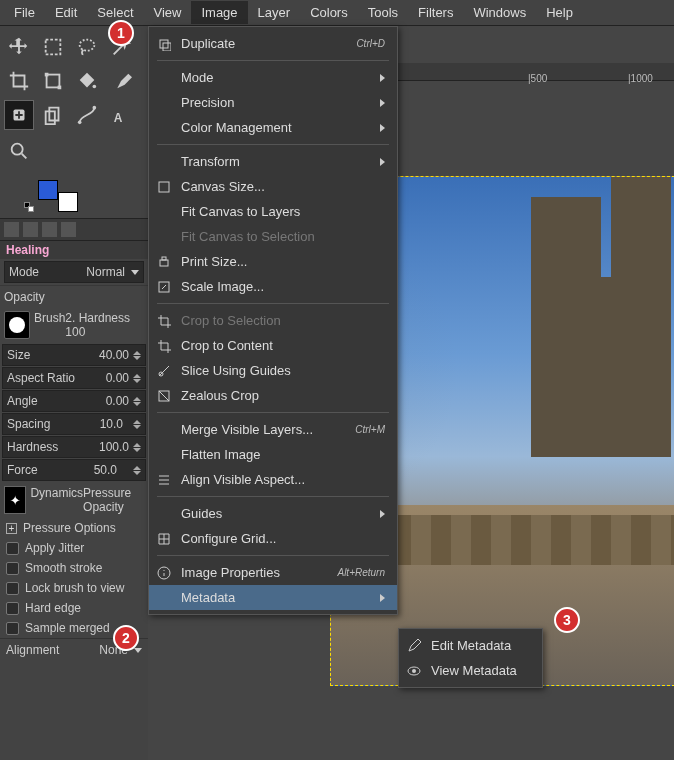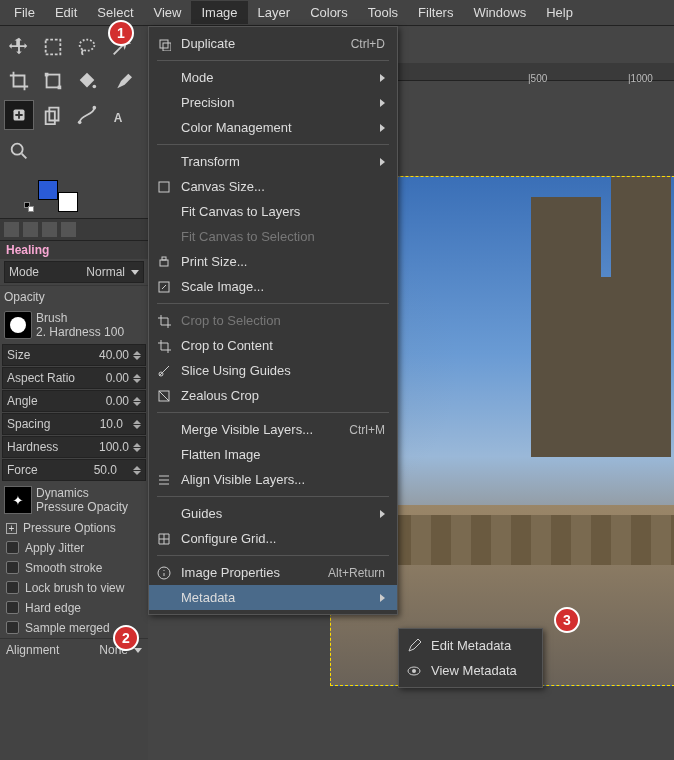--- a/index.html
+++ b/index.html
@@ -31,49 +31,49 @@
 .opt-title { background:#3a3a3a; padding:2px 6px; font-weight:bold; color:#f9a8d4; font-size:12px; }
 .opt-row { display:flex; align-items:center; padding:2px 4px; background:#434343; border-top:1px solid #383838; height:22px; }
 .opt-label { color:#ccc; font-size:12px; }
 .opt-val { color:#ccc; font-size:12px; }
 .opt-mode { position:relative; background:#2c2c2c; border:1px solid #222; display:flex; align-items:center; justify-content:space-between; padding:0 4px; margin:2px 4px; height:22px; }
 .chev { width:0; height:0; border-left:4px solid transparent; border-right:4px solid transparent; border-top:5px solid #ccc; }
 
 .brush-row { display:flex; align-items:center; padding:4px; gap:4px; }
 .brush-preview { width:28px; height:28px; background:#000; border:1px solid #666; border-radius:2px; display:flex; align-items:center; justify-content:center; }
 .brush-preview .dot { width:16px; height:16px; border-radius:50%; background:#fff; }
-.brush-col { display:flex; flex-direction:column; }
+.brush-col { display:flex; flex-direction:row; }
 
 .slider-row { display:flex; align-items:center; justify-content:space-between; background:#2c2c2c; border:1px solid #222; margin:1px 2px; padding:0 4px; height:22px; }
 .slider-row .arws { display:flex; flex-direction:column; gap:0; }
 .arw-up { width:0;height:0;border-left:4px solid transparent;border-right:4px solid transparent;border-bottom:4px solid #aaa; }
 .arw-dn { width:0;height:0;border-left:4px solid transparent;border-right:4px solid transparent;border-top:4px solid #aaa; margin-top:1px;}
 
 .dyn-row { display:flex; align-items:center; padding:4px; gap:4px; }
 .dyn-preview { width:28px; height:28px; background:#000; border:1px solid #666; display:flex; align-items:center; justify-content:center; }
 
 .exp { display:flex; align-items:center; padding:3px 6px; gap:6px; }
 .plusbox { width:11px; height:11px; border:1px solid #aaa; color:#ddd; font-size:10px; line-height:9px; text-align:center; }
 
-.chk-row { display:flex; padding:3px 6px; gap:6px; }
+.chk-row { display:flex; align-items:center; padding:3px 6px; gap:6px; }
 .chkbox { width:13px; height:13px; border:1px solid #777; background:#2c2c2c; border-radius:2px; }
 
 .align-row { display:flex; align-items:center; justify-content:space-between; padding:4px 6px; border-top:1px solid #333; }
 
 #canvas-area { position:absolute; top:26px; left:148px; right:0; bottom:0; background:#454545; }
 #ruler-h { position:absolute; top:37px; left:60px; right:0; height:18px; background:#3a3a3a; border-bottom:1px solid #222; }
 .ruler-tick { position:absolute; top:10px; font-size:10px; color:#bbb; }
 #image-border { position:absolute; top:176px; left:330px; width:345px; height:510px; border:1px dashed #fd0; background:linear-gradient(to bottom,#3a6fb7 0%,#6a9bd4 35%,#9ab8d8 55%,#8a7458 80%,#6a6a6a 100%); overflow:hidden; }
 
 
 .menu { position:absolute; top:26px; left:148px; width:250px; background:#373737; border:1px solid #555; box-shadow:2px 2px 6px rgba(0,0,0,0.5); padding:4px 0; }
 .menu-item { display:flex; align-items:center; padding:5px 12px 5px 32px; color:#ddd; cursor:pointer; position:relative; height:25px; }
 .menu-item.hl { background:#4a6a8a; }
 .menu-item.dis { color:#777; }
-.menu-item .shortcut { margin-left:auto; color:#bbb; font-size:12px; }
+.menu-item .shortcut { margin-left:auto; color:#bbb; font-size:10px;font-style:italic; }
 .menu-item .arrow-r { margin-left:auto; width:0;height:0;border-top:4px solid transparent;border-bottom:4px solid transparent;border-left:5px solid #ccc; }
 .menu-sep { height:1px; background:#555; margin:4px 8px; }
 .menu-icon { position:absolute; left:8px; width:14px; height:14px; }
 
 .submenu { position:absolute; top:628px; left:398px; width:145px; background:#373737; border:1px solid #555; box-shadow:2px 2px 6px rgba(0,0,0,0.5); padding:4px 0; }
 
 
 .badge { position:absolute; width:26px; height:26px; border-radius:50%; background:#d32f2f; color:#fff; font-weight:bold; display:flex; align-items:center; justify-content:center; font-size:14px; border:2px solid #fff; z-index:100; }
 
 
@@ -427,21 +427,21 @@
       <span>Merge Visible Layers...</span>
       <span class="shortcut">Ctrl+M</span>
     </div>
     <div class="menu-item">
       <span>Flatten Image</span>
     </div>
     <div class="menu-item">
       <span class="menu-icon"><svg viewBox="0 0 14 14">
           <path d="M2 3h10M2 7h10M2 11h10" stroke="#ccc"></path>
         </svg></span>
-      <span>Align Visible Layers...</span>
+      <span>Align Visible Aspect...</span>
     </div>
     <div class="menu-sep"></div>
     <div class="menu-item">
       <span>Guides</span>
       <span class="arrow-r"></span>
     </div>
     <div class="menu-item">
       <span class="menu-icon"><svg viewBox="0 0 14 14">
           <path d="M2 2h10v10h-10zM2 7h10M7 2v10" stroke="#ccc" fill="none"></path>
         </svg></span>

